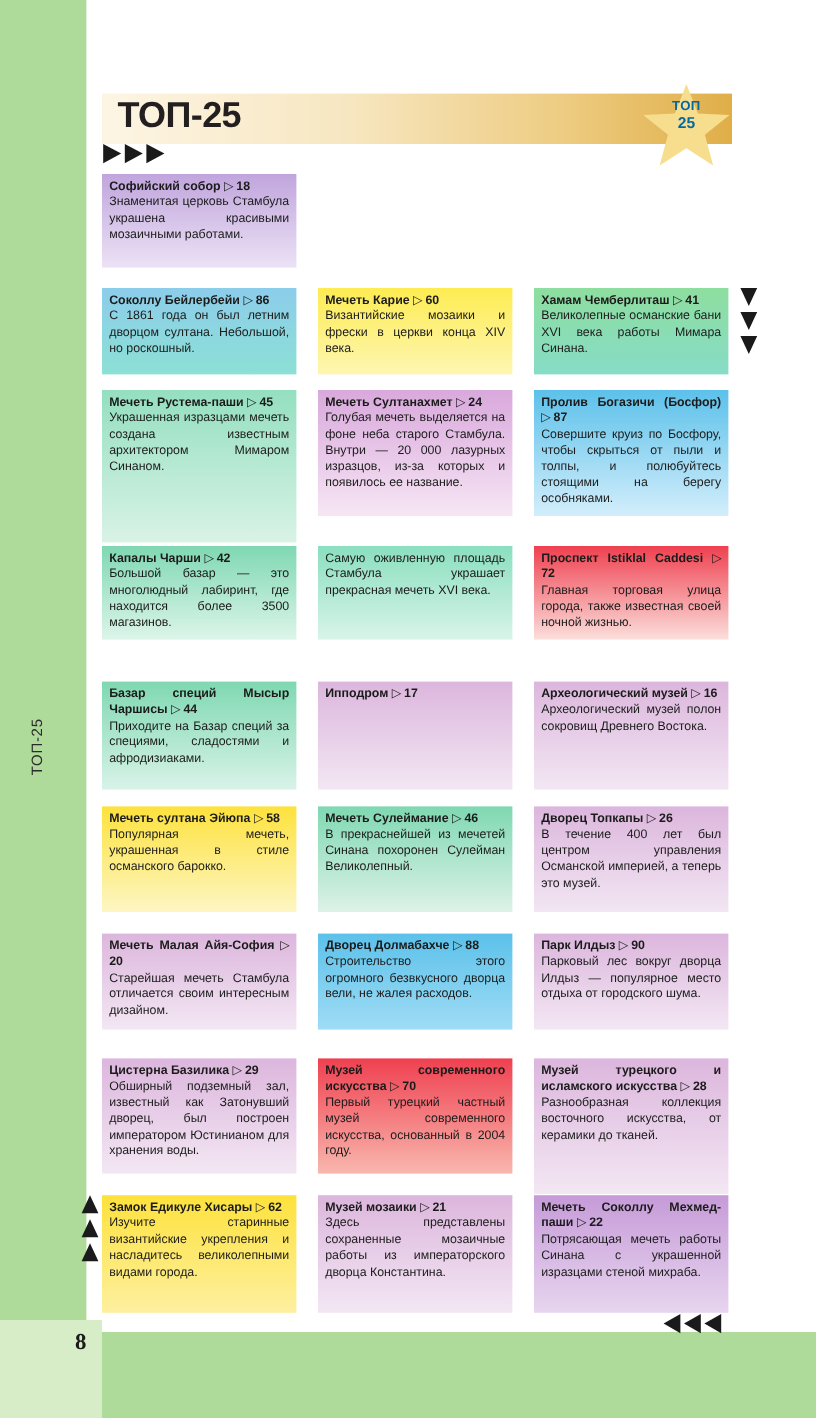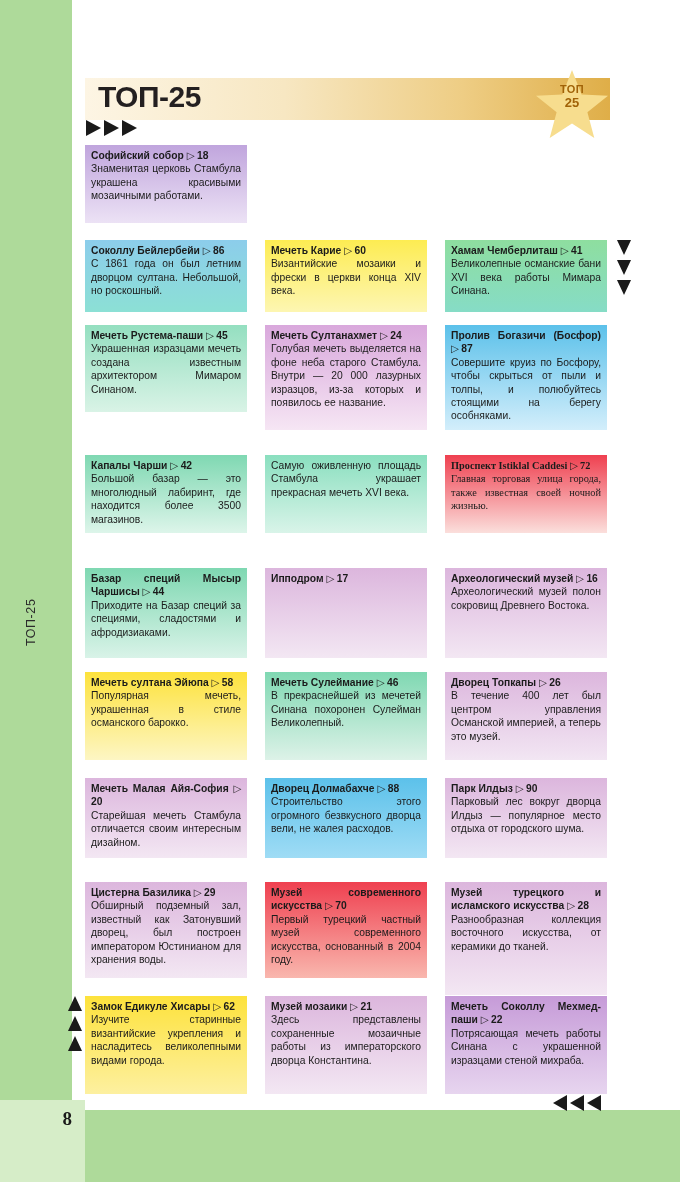--- a/index.html
+++ b/index.html
@@ -105,21 +105,21 @@
 
   .star-badge {
     position: absolute; left: 533px; top: 68px;
     width: 78px; height: 76px;
   }
   .star-badge svg { display: block; }
   .star-label {
     position: absolute; left: 0; top: 16px;
     width: 78px; text-align: center;
     line-height: 1;
-    color: #a16207; font-weight: 700;
+    color: #0369a1; font-weight: 700;
   }
   .star-label .t1 { display:block; font-size: 11px; letter-spacing: .3px; }
   .star-label .t2 { display:block; font-size: 13px; margin-top: 1px; }
 
   
   .card {
     position: absolute;
     width: 162px;
     padding: 4px 6px 6px 6px;
     font-size: 10.3px;
@@ -202,40 +202,40 @@
         <span class="desc">С 1861 года он был летним дворцом султана. Небольшой, но роскошный.</span>
       </div>
       <div class="card" style="left: 265px; top: 240px; height: 72px; background: linear-gradient(rgb(253, 236, 82) 0%, rgb(253, 246, 178) 100%);">
         <span class="ttl"><span>Мечеть Карие</span> <span class="arrow">▷</span> <span>60</span></span>
         <span class="desc">Византийские мозаики и фрески в церкви конца XIV века.</span>
       </div>
       <div class="card" style="left: 445px; top: 240px; height: 72px; background: linear-gradient(rgb(142, 222, 159) 0%, rgb(134, 220, 198) 100%);">
         <span class="ttl"><span>Хамам Чемберлиташ</span> <span class="arrow">▷</span> <span>41</span></span>
         <span class="desc">Великолепные османские бани XVI века работы Мимара Синана.</span>
       </div>
-      <div class="card" style="left: 85px; top: 325px; height: 87px; background: linear-gradient(rgb(148, 223, 192) 0%, rgb(217, 243, 230) 100%);">
+      <div class="card" style="left: 85px; top: 325px; height: 127px; background: linear-gradient(rgb(148, 223, 192) 0%, rgb(217, 243, 230) 100%);">
         <span class="ttl"><span>Мечеть Рустема-паши</span> <span class="arrow">▷</span> <span>45</span></span>
         <span class="desc">Украшенная изразцами мечеть создана известным архитектором Мимаром Синаном.</span>
       </div>
       <div class="card" style="left: 265px; top: 325px; height: 105px; background: linear-gradient(rgb(217, 168, 220) 0%, rgb(246, 230, 244) 100%);">
         <span class="ttl"><span>Мечеть Султанахмет</span> <span class="arrow">▷</span> <span>24</span></span>
         <span class="desc">Голубая мечеть выделяется на фоне неба старого Стамбула. Внутри — 20 000 лазурных изразцов, из-за которых и появилось ее название.</span>
       </div>
       <div class="card" style="left: 445px; top: 325px; height: 105px; background: linear-gradient(rgb(92, 193, 234) 0%, rgb(211, 238, 251) 100%);">
         <span class="ttl"><span>Пролив Богазичи (Босфор)</span> <span class="arrow">▷</span> <span>87</span></span>
         <span class="desc">Совершите круиз по Босфору, чтобы скрыться от пыли и толпы, и полюбуйтесь стоящими на берегу особняками.</span>
       </div>
       <div class="card" style="left: 85px; top: 455px; height: 78px; background: linear-gradient(rgb(127, 216, 178) 0%, rgb(221, 245, 234) 100%);">
         <span class="ttl"><span>Капалы Чарши</span> <span class="arrow">▷</span> <span>42</span></span>
         <span class="desc">Большой базар — это многолюдный лабиринт, где находится более 3500 магазинов.</span>
       </div>
       <div class="card" style="left: 265px; top: 455px; height: 78px; background: linear-gradient(rgb(138, 223, 191) 0%, rgb(217, 244, 233) 100%);">
         <span class="desc">Самую оживленную площадь Стамбула украшает прекрасная мечеть XVI века.</span>
       </div>
-      <div class="card" style="left: 445px; top: 455px; height: 78px; background: linear-gradient(rgb(239, 64, 80) 0%, rgb(251, 223, 220) 100%); font-family: Liberation Serif, serif;">
+      <div class="card" style="left: 445px; top: 455px; height: 78px; background: linear-gradient(rgb(239, 64, 80) 0%, rgb(251, 223, 220) 100%);">
         <span class="ttl"><span>Проспект Istiklal Caddesi</span> <span class="arrow">▷</span> <span>72</span></span>
         <span class="desc">Главная торговая улица города, также известная своей ночной жизнью.</span>
       </div>
       <div class="card" style="left: 85px; top: 568px; height: 90px; background: linear-gradient(rgb(127, 216, 178) 0%, rgb(217, 243, 232) 100%);">
         <span class="ttl"><span>Базар специй Мысыр Чаршисы</span> <span class="arrow">▷</span> <span>44</span></span>
         <span class="desc">Приходите на Базар специй за специями, сладостями и афродизиаками.</span>
       </div>
       <div class="card" style="left: 265px; top: 568px; height: 90px; background: linear-gradient(rgb(220, 182, 221) 0%, rgb(243, 231, 243) 100%);">
         <span class="ttl"><span>Ипподром</span> <span class="arrow">▷</span> <span>17</span></span>
       </div>

